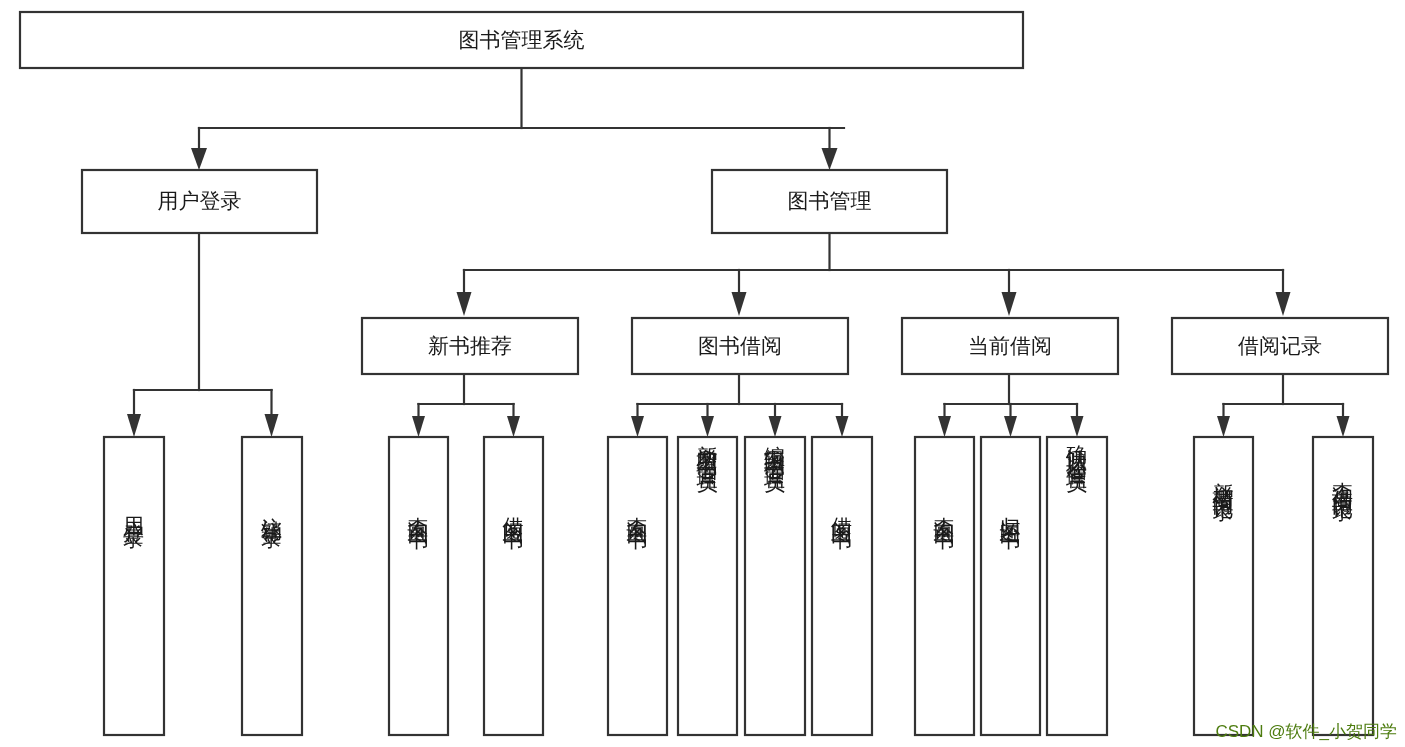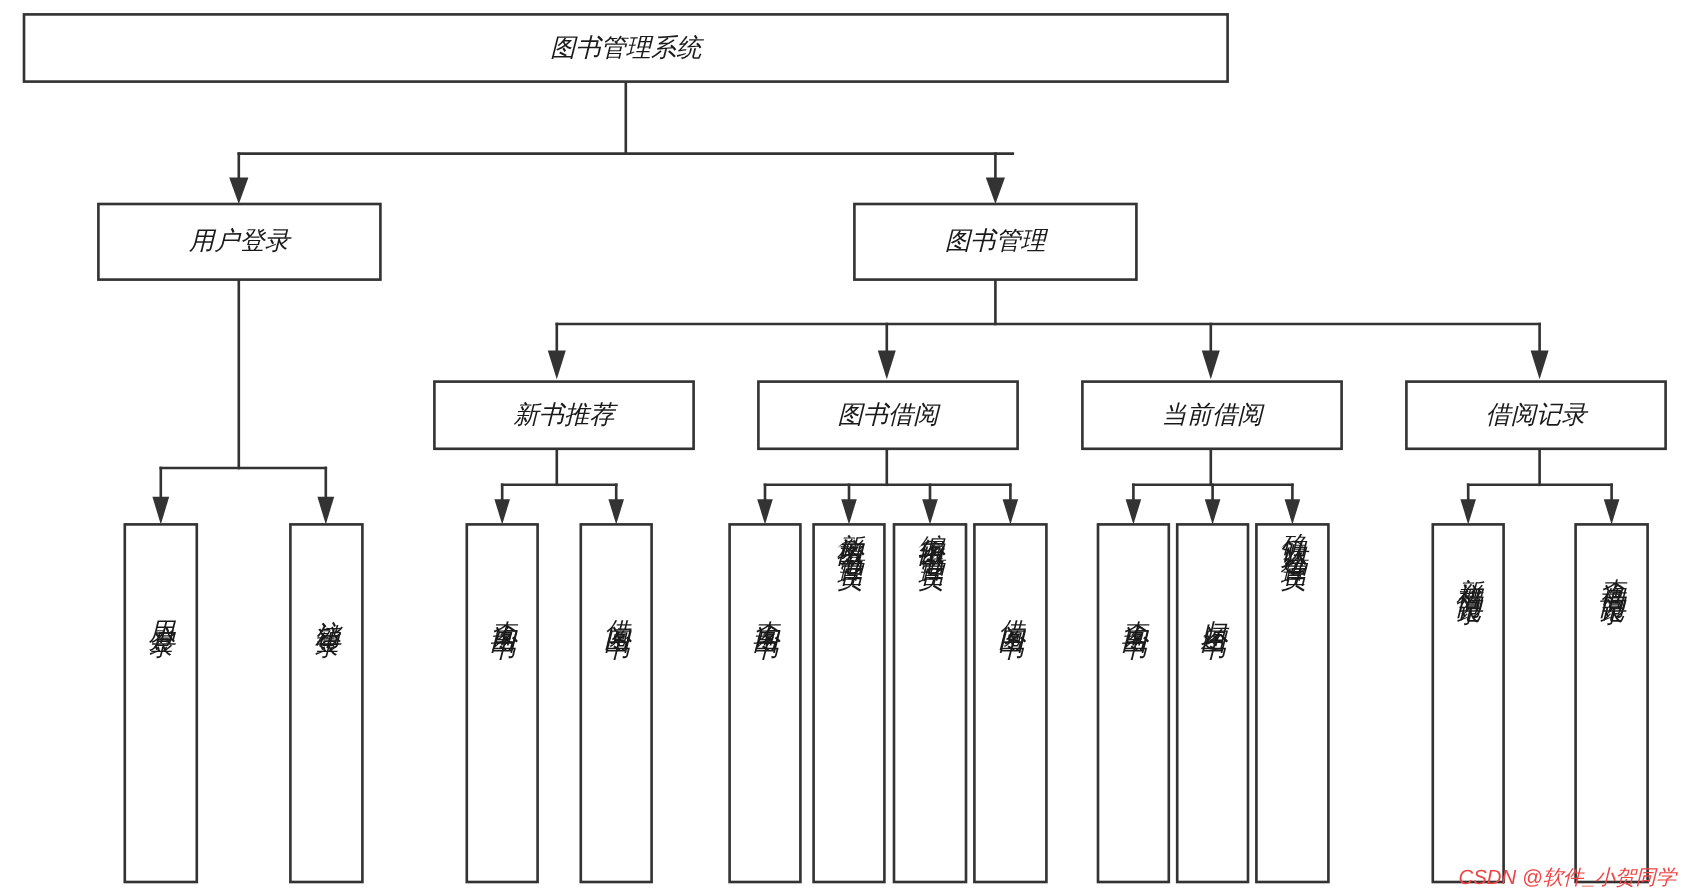--- a/index.html
+++ b/index.html
@@ -11,21 +11,20 @@
     width: 1405px;
     height: 747px;
     font-family: "Liberation Sans", "DejaVu Sans", sans-serif;
     overflow: hidden;
     position: relative;
   }
   #diagram-root {
     position: relative;
     width: 1405px;
     height: 747px;
-    font-style: italic;
   }
   svg#tree-svg {
     position: absolute;
     left: 0;
     top: 0;
     width: 1405px;
     height: 747px;
     display: block;
   }
   .node-box {
@@ -58,21 +57,21 @@
     text-orientation: upright;
     text-anchor: middle;
     letter-spacing: 4px;
   }
   .watermark {
     position: absolute;
     right: 8px;
     bottom: 4px;
     font-family: "Liberation Sans", "DejaVu Sans", sans-serif;
     font-size: 17px;
-    color: #ef4444;
+    color: #4d7c0f;
     white-space: nowrap;
     pointer-events: none;
     user-select: none;
   }
 </style>
 </head>
 <body>
 
 <div id="diagram-root">
 

